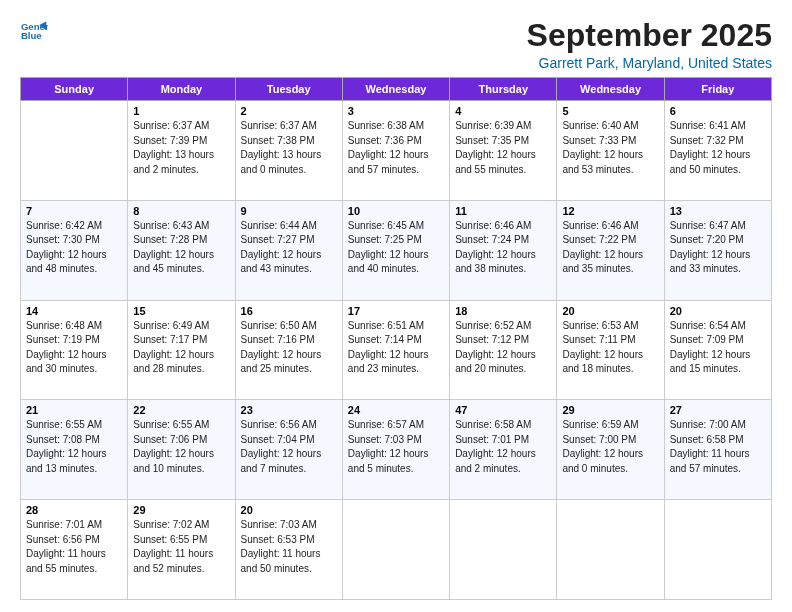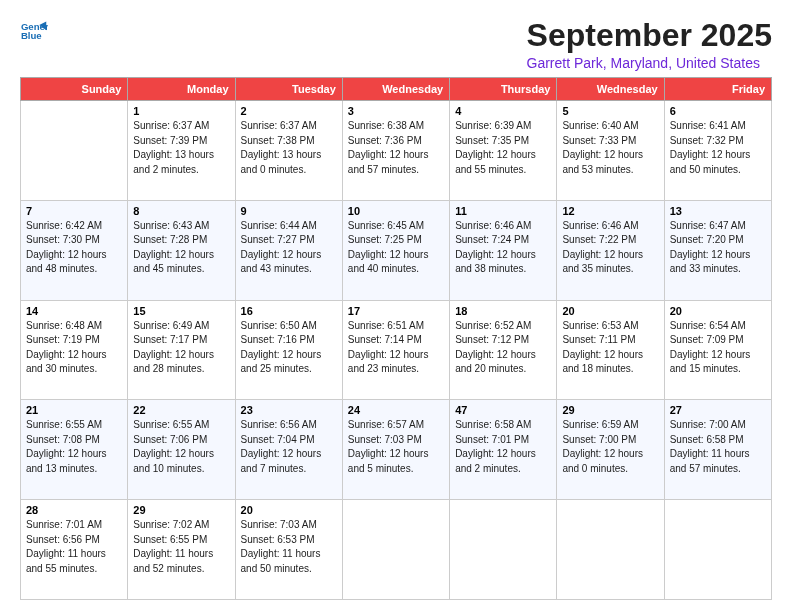--- a/index.html
+++ b/index.html
@@ -26,43 +26,43 @@
     .logo {
       display: flex;
       align-items: center;
       gap: 4px;
     }
     .logo-icon {
       width: 28px;
       height: 28px;
     }
     .title-block {
-      text-align: left;
+      text-align: right;
     }
     .month-title {
       font-size: 32px;
       font-weight: bold;
       color: #222;
       line-height: 1.1;
     }
     .location-title {
       font-size: 14px;
-      color: #6d28d9;
+      color: #0369a1;
       margin-top: 2px;
     }
     .calendar {
       width: 100%;
       border-collapse: collapse;
       flex: 1;
       font-size: 9.5px;
     }
     .calendar th {
-      background: #ef4444;
+      background: #6d28d9;
       color: #fff;
-      text-align: right;
+      text-align: center;
       padding: 5px 6px;
       font-size: 11px;
       font-weight: bold;
       border: 1px solid #aaa;
     }
     .calendar td {
       border: 1px solid #ccc;
       vertical-align: top;
       padding: 4px 5px;
       width: 107px;

